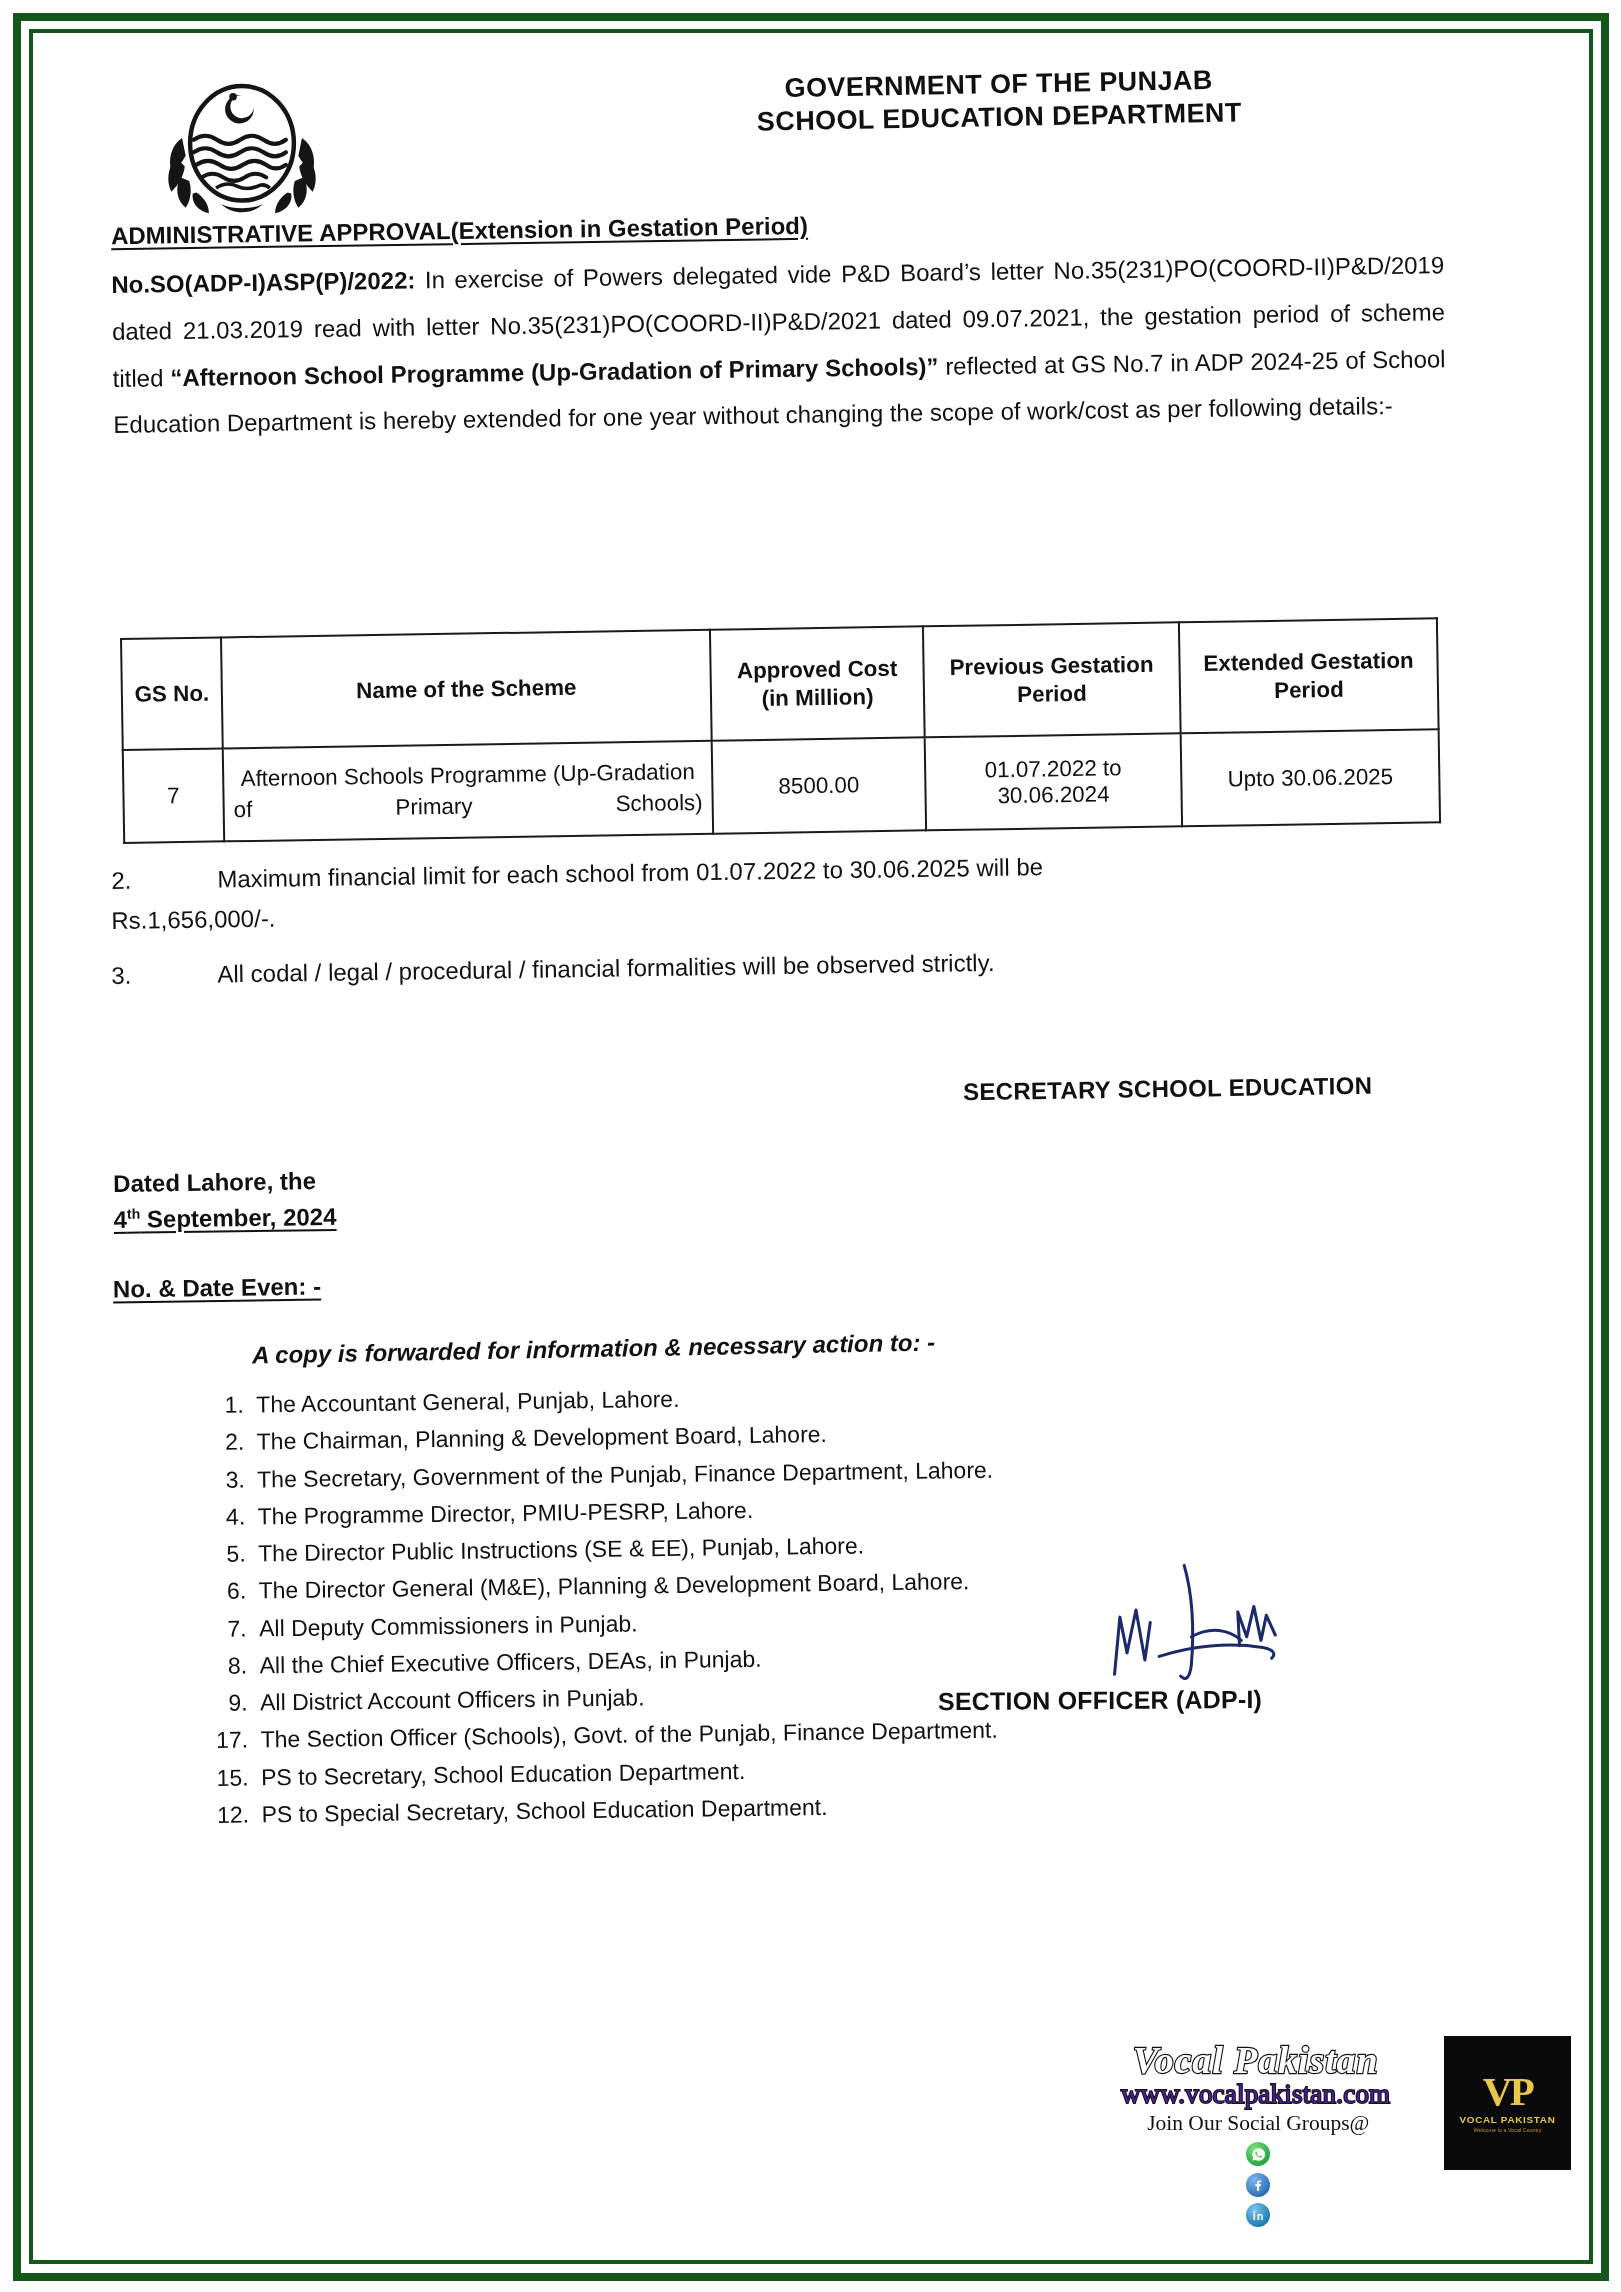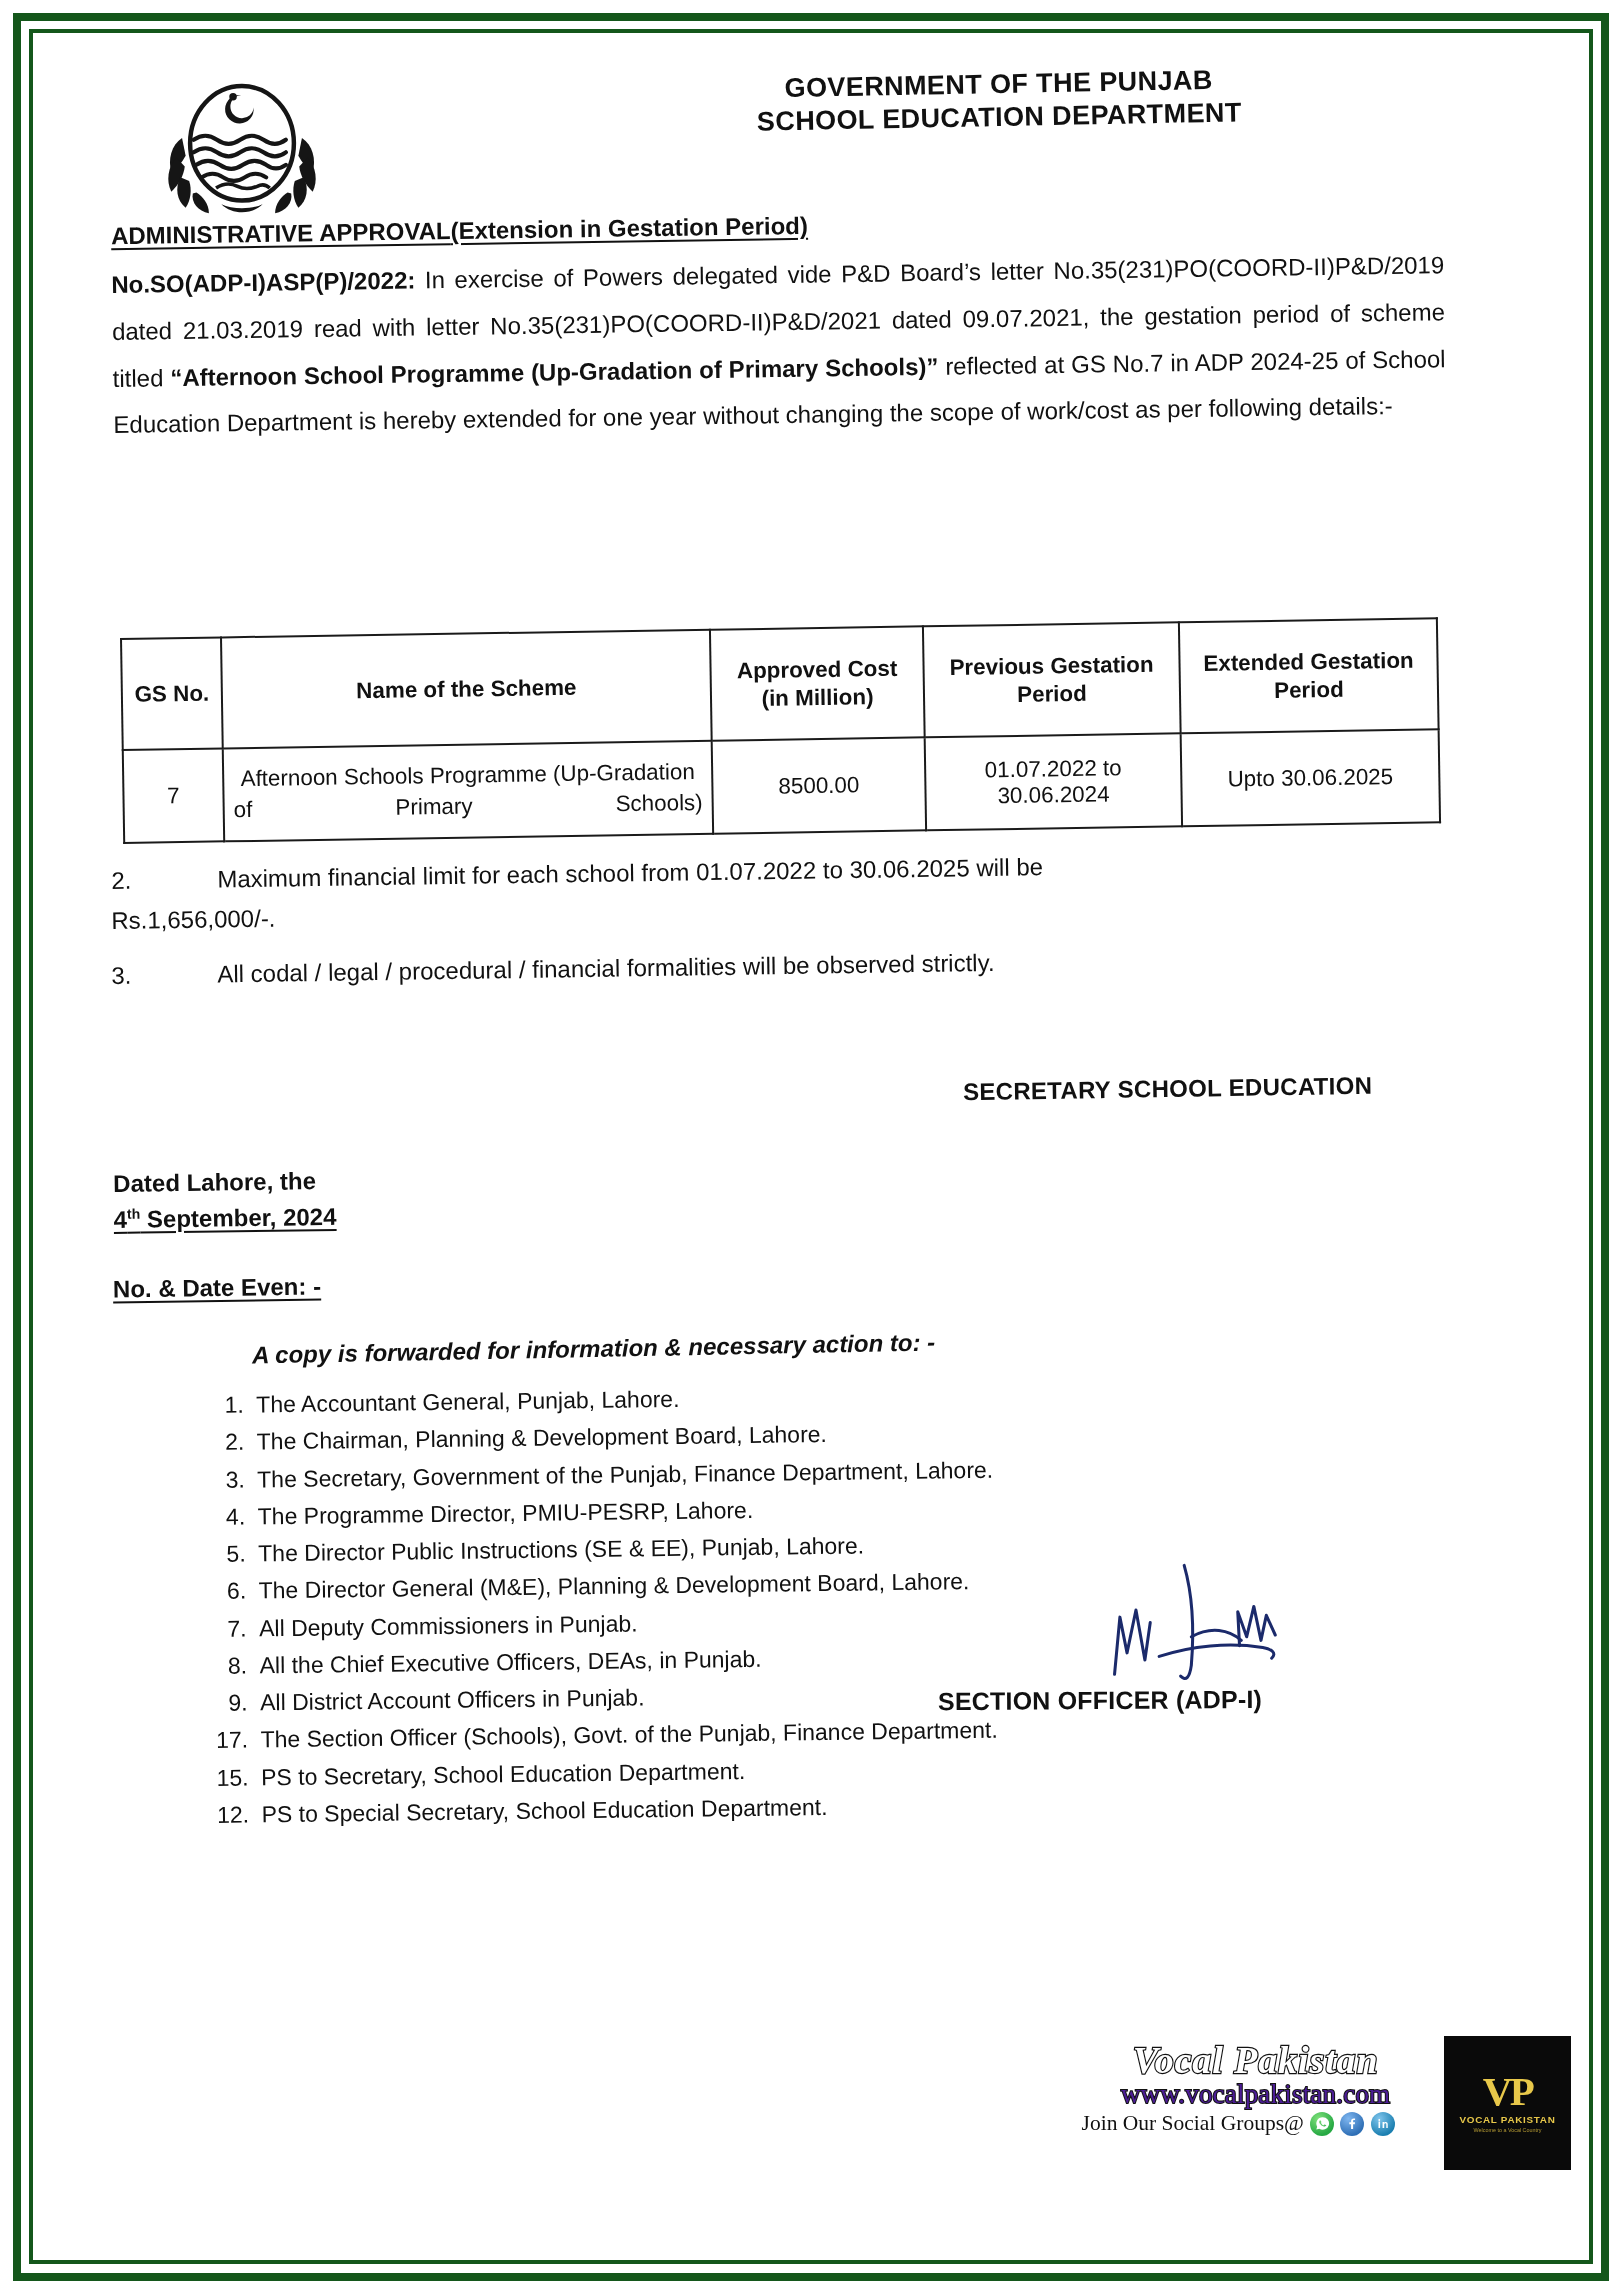--- a/index.html
+++ b/index.html
@@ -266,20 +266,21 @@
   .fw-social {
     display: flex;
     align-items: center;
     gap: 6.3px;
     font-family: "Liberation Serif", serif;
     font-size: 21.5px;
     color: #111;
     margin-top: 1.8px;
     justify-content: flex-start;
     padding-left: 5.4px;
+    flex-direction: column;
   }
   .ico {
     width: 24px; height: 24px;
     border-radius: 50%;
     display: inline-flex;
     align-items: center;
     justify-content: center;
     color: #fff;
     font-size: 14.3px;
     font-weight: bold;

